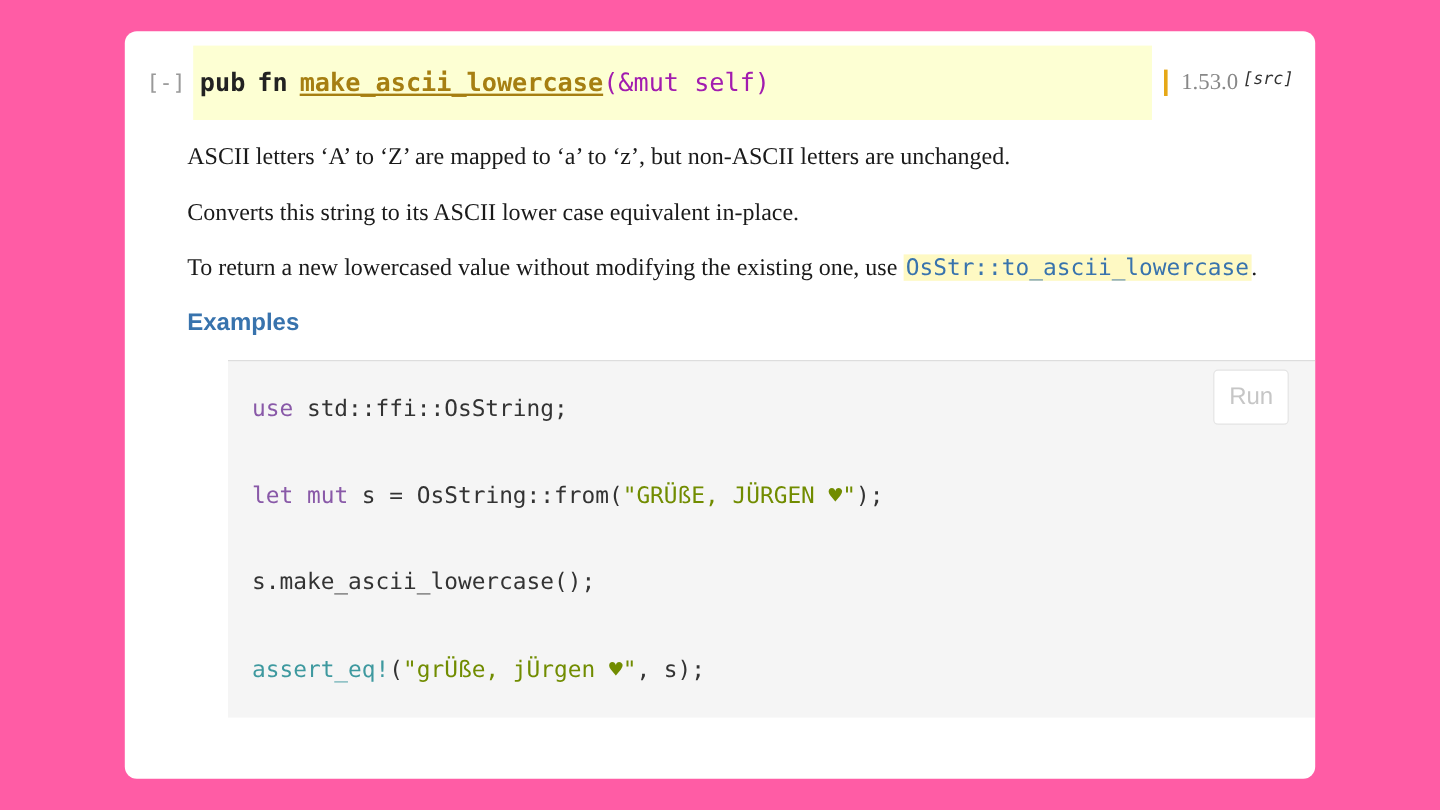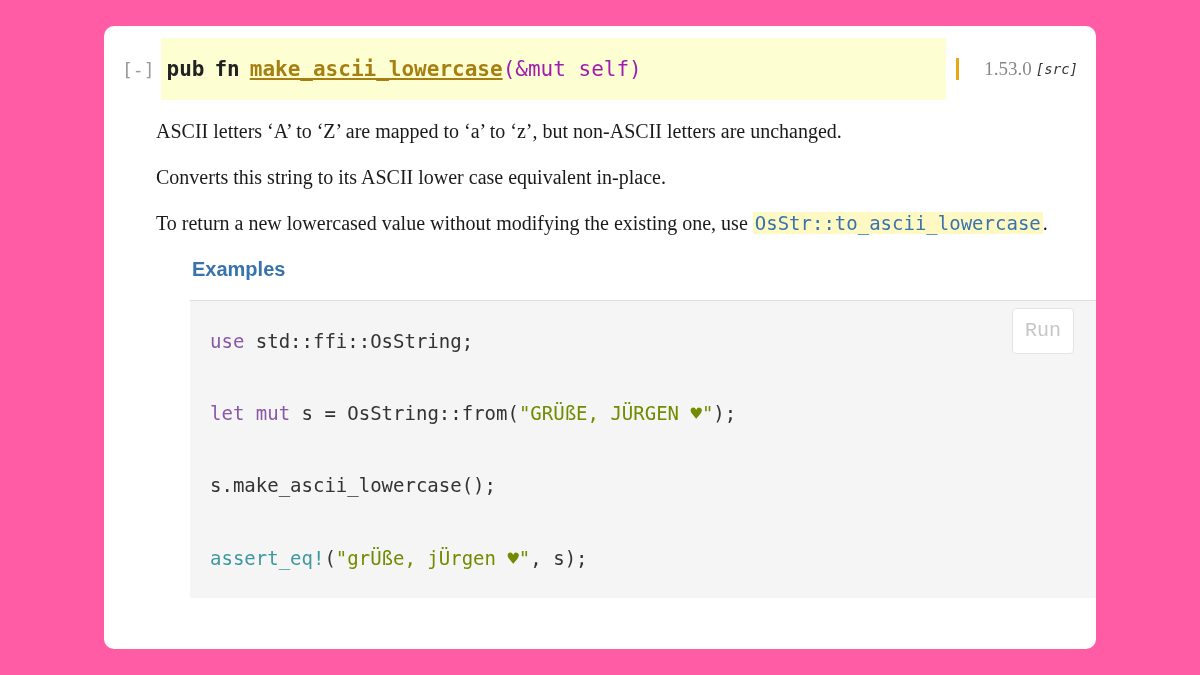--- a/index.html
+++ b/index.html
@@ -43,24 +43,24 @@
       gap: 0;
       min-width: 0;
       white-space: nowrap;
     }
     .kw-pub { color: #222; font-weight: 600; }
     .kw-fn { color: #222; font-weight: 600; margin-left: 10px; }
     .fn-name { color: #a67f12; font-weight: 600; margin-left: 10px; text-decoration: underline; }
     .fn-args { color: #a21caf; }
     .version-box {
       border-left: 3px solid #e6a817;
-      padding-left: 25px;
+      padding-left: 11px;
       margin-left: 10px;
       display: flex;
-      align-items: center;
+      align-items: flex-start;
       color: #777;
       font-size: 19px;
     }
     .version-num { color: #888; font-family: Georgia, serif; margin-right: 4px; }
     .src-link { color: #333; font-size: 14px; font-style: italic; }
     .description {
       margin-left: 34px;
       margin-top: 16px;
       font-size: 20px;
       color: #1a1a1a;
@@ -76,21 +76,20 @@
       font-size: 19px;
       padding: 0 2px;
     }
     .examples-heading {
       color: #3873ad;
       font-weight: 700;
       font-size: 20px;
       font-family: 'Segoe UI', Arial, sans-serif;
       margin-top: 6px;
       margin-bottom: 16px;
-      margin-left: 36px;
     }
     .code-block {
       position: relative;
       background: #f5f5f5;
       border-top: 1px solid #ddd;
       padding: 22px 20px;
       font-family: 'DejaVu Sans Mono', Menlo, Consolas, monospace;
       font-size: 19px;
       line-height: 1.9;
       color: #333;
@@ -99,21 +98,21 @@
     }
     .run-button {
       position: absolute;
       top: 7px;
       right: 22px;
       background: #fff;
       border: 1px solid #e4e4e4;
       border-radius: 4px;
       padding: 3px 12px;
       color: #c6c6c6;
-      font-family: Liberation Mono, monospace;
+      font-family: Liberation Sans, sans-serif;
       font-size: 20px;
       cursor: pointer;
     }
     .code-block .code-line {
       display: block;
       white-space: pre;
     }
     .tok-kw { color: #8959a8; }
     .tok-str { color: #718c00; }
     .tok-macro { color: #3e999f; }

